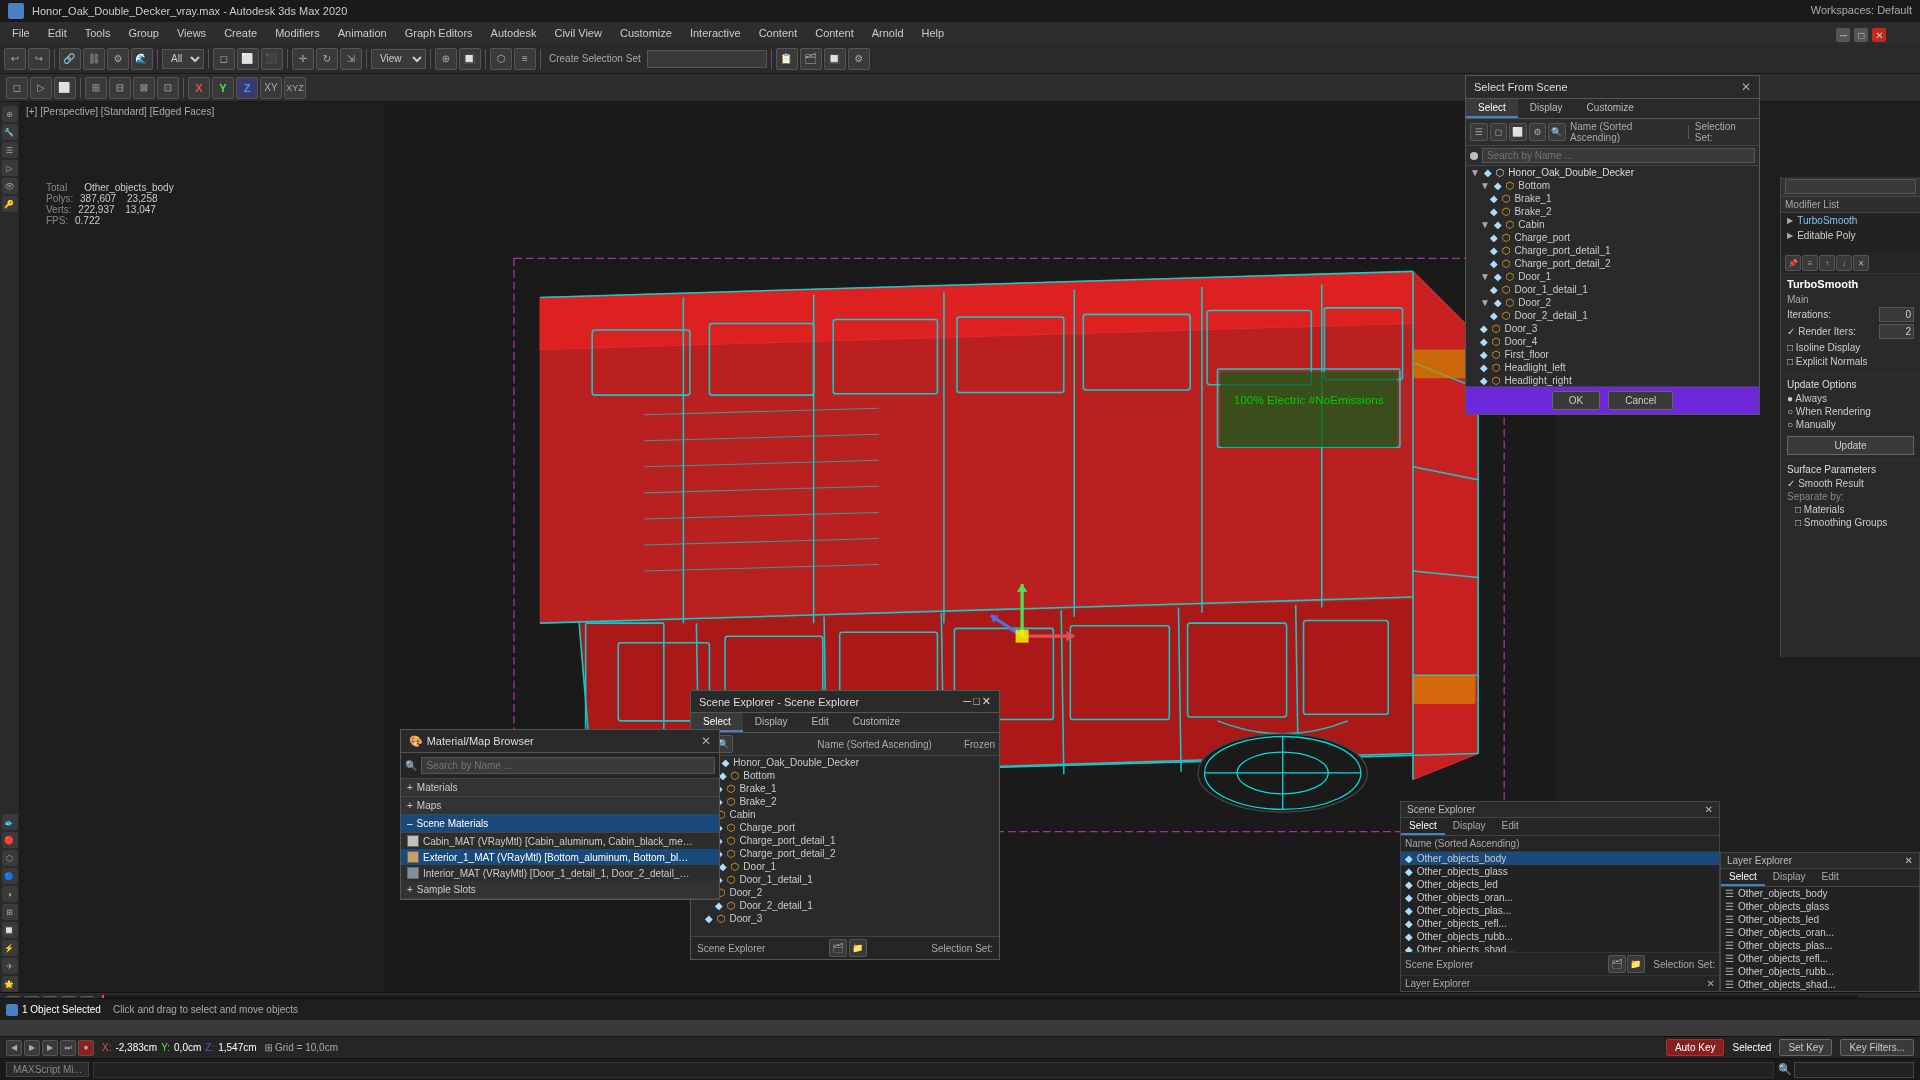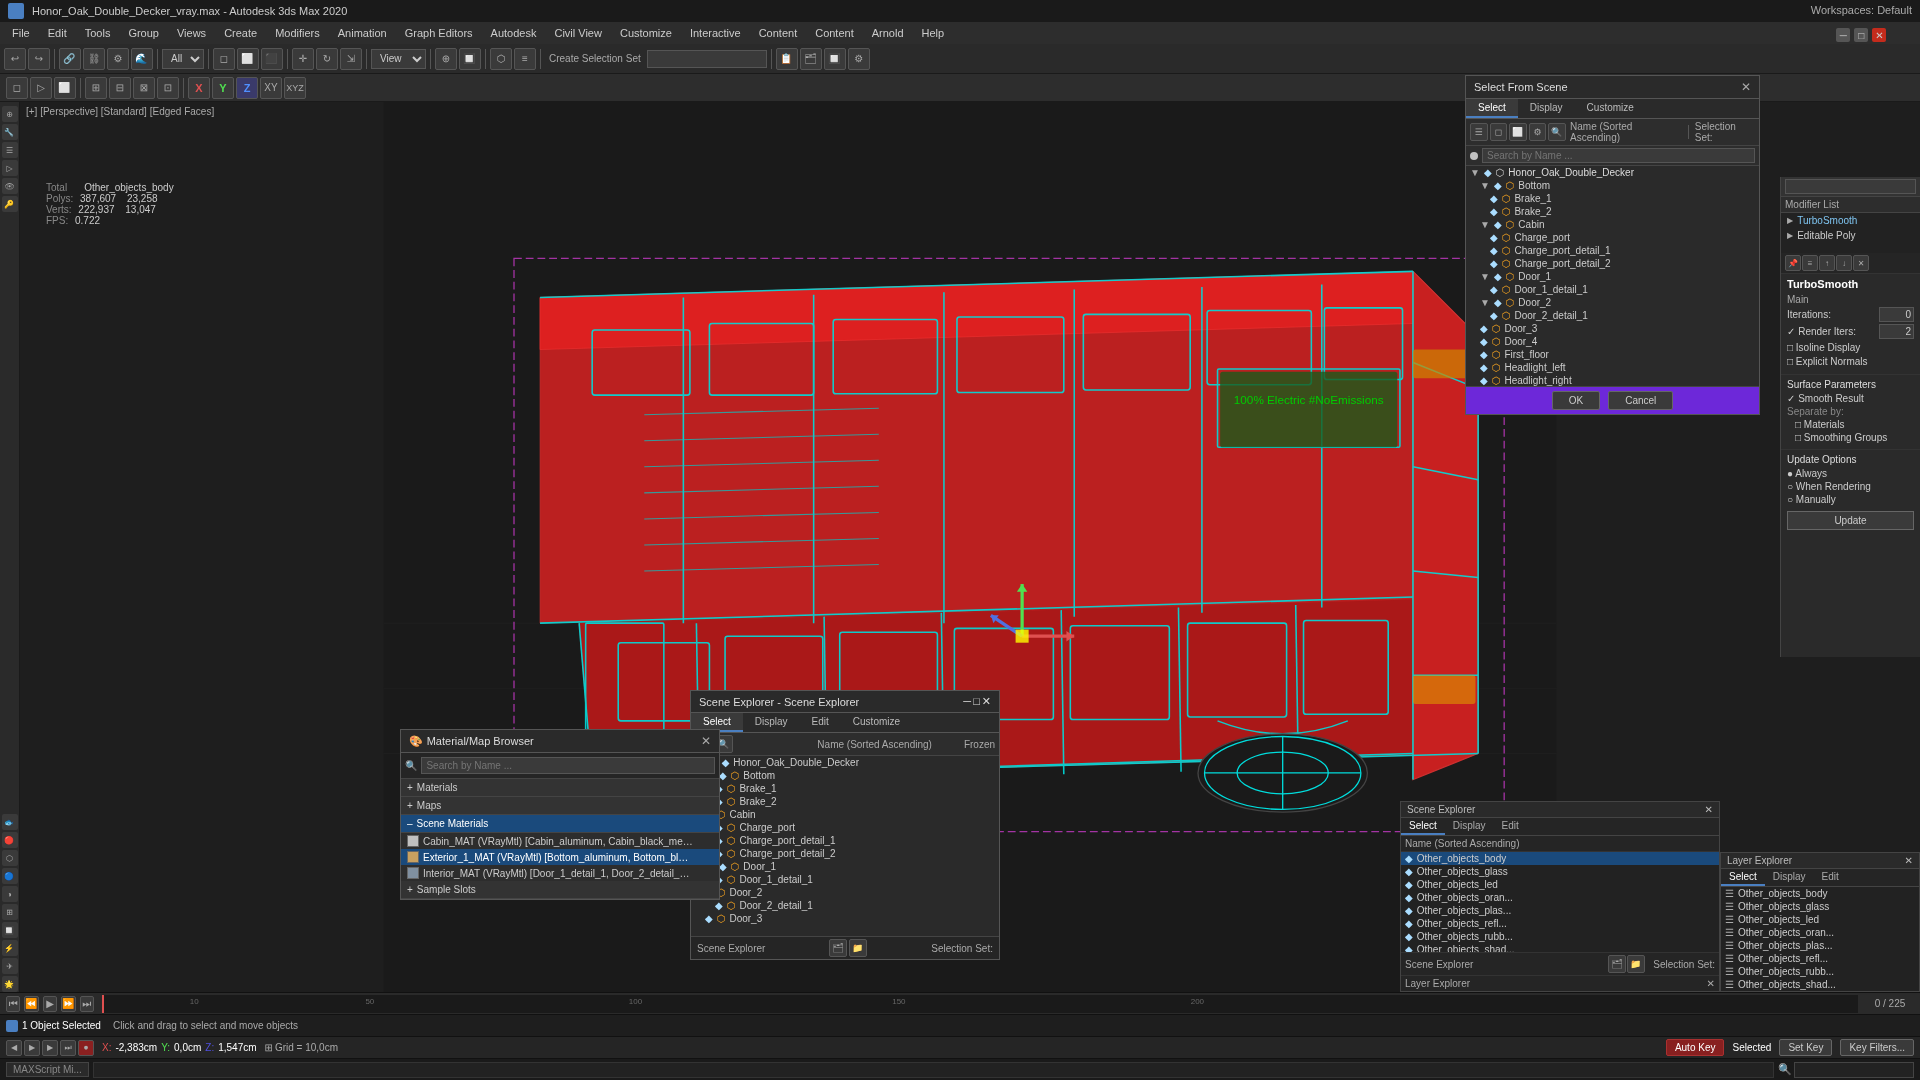--- a/index.html
+++ b/index.html
@@ -743,32 +743,32 @@
         <input class="mod-input-small" type="text" value="2" style="">
       </div>
       <div style="margin:3px 0;">
         <span style="font-size:10px;">□ Isoline Display</span>
       </div>
       <div style="margin:3px 0;">
         <span style="font-size:10px;">□ Explicit Normals</span>
       </div>
     </div>
     <div style="padding:4px 6px;border-top:1px solid #333;">
+      <div style="color:#ddd;font-size:10px;margin-bottom:3px;">Update Options</div>
+      <div style="margin:2px 0;font-size:10px;">● Always</div>
+      <div style="margin:2px 0;font-size:10px;">○ When Rendering</div>
+      <div style="margin:2px 0;font-size:10px;">○ Manually</div>
+      <button style="margin-top:4px;width:100%;padding:3px;background:#3a3a3a;border:1px solid #666;color:#ccc;cursor:pointer;font-size:10px;">Update</button>
+    </div>
+    <div style="padding:4px 6px;border-top:1px solid #333;">
       <div style="color:#ddd;font-size:10px;margin-bottom:3px;">Surface Parameters</div>
       <div style="margin:2px 0;font-size:10px;">✓ Smooth Result</div>
       <div style="margin:2px 0;font-size:10px;color:#888;">Separate by:</div>
       <div style="margin:2px 0 2px 8px;font-size:10px;">□ Materials</div>
       <div style="margin:2px 0 2px 8px;font-size:10px;">□ Smoothing Groups</div>
-    </div>
-    <div style="padding:4px 6px;border-top:1px solid #333;">
-      <div style="color:#ddd;font-size:10px;margin-bottom:3px;">Update Options</div>
-      <div style="margin:2px 0;font-size:10px;">● Always</div>
-      <div style="margin:2px 0;font-size:10px;">○ When Rendering</div>
-      <div style="margin:2px 0;font-size:10px;">○ Manually</div>
-      <button style="margin-top:4px;width:100%;padding:3px;background:#3a3a3a;border:1px solid #666;color:#ccc;cursor:pointer;font-size:10px;">Update</button>
     </div>
   </div>
 </div>
 
 <div id="select-from-scene">
   <div class="panel-header">
     <span>Select From Scene</span>
     <span class="close-x">✕</span>
   </div>
   <div class="panel-tabs">
@@ -1164,21 +1164,21 @@
     <div style="position:absolute;top:2px;left:15%;color:#666;font-size:8px;">50</div>
     <div style="position:absolute;top:2px;left:30%;color:#666;font-size:8px;">100</div>
     <div style="position:absolute;top:2px;left:45%;color:#666;font-size:8px;">150</div>
     <div style="position:absolute;top:2px;left:62%;color:#666;font-size:8px;">200</div>
   </div>
   <div style="padding:0 6px;font-size:10px;color:#aaa;min-width:60px;text-align:center;">
     <span>0 / 225</span>
   </div>
 </div>
 
-<div id="status-bar" style="position:fixed;bottom:44px;left:0;right:0;height:22px;background:#1e1e1e;display:flex;align-items:center;padding:0 6px;gap:12px;font-size:10px;color:#aaa;border-top:1px solid #111;">
+<div id="status-bar" style="position:fixed;bottom:60px;left:0;right:0;height:22px;background:#1e1e1e;display:flex;align-items:center;padding:0 6px;gap:12px;font-size:10px;color:#aaa;border-top:1px solid #111;">
   <div style="display:flex;align-items:center;gap:4px;">
     <span style="width:12px;height:12px;background:#4a7fc1;display:inline-block;border-radius:2px;"></span>
     <span style="color:#fff;">1 Object Selected</span>
   </div>
   <span>Click and drag to select and move objects</span>
 </div>
 
 <div id="coord-bar" style="position:fixed;bottom:22px;left:0;right:0;height:22px;background:#252525;display:flex;align-items:center;padding:0 6px;gap:8px;font-size:10px;color:#aaa;border-top:1px solid #111;">
 
   <div style="display:flex;align-items:center;gap:2px;">

